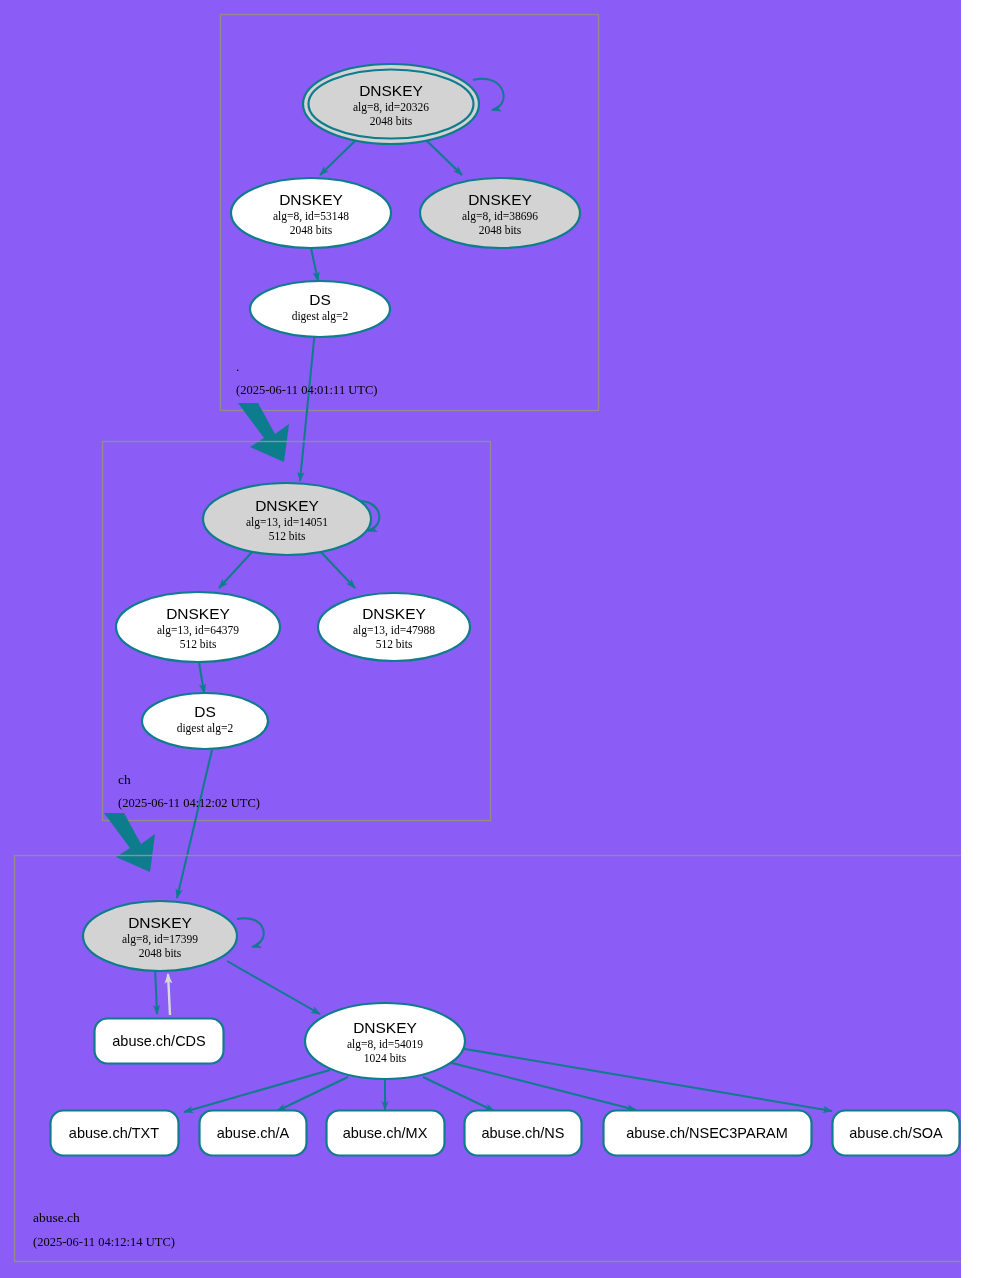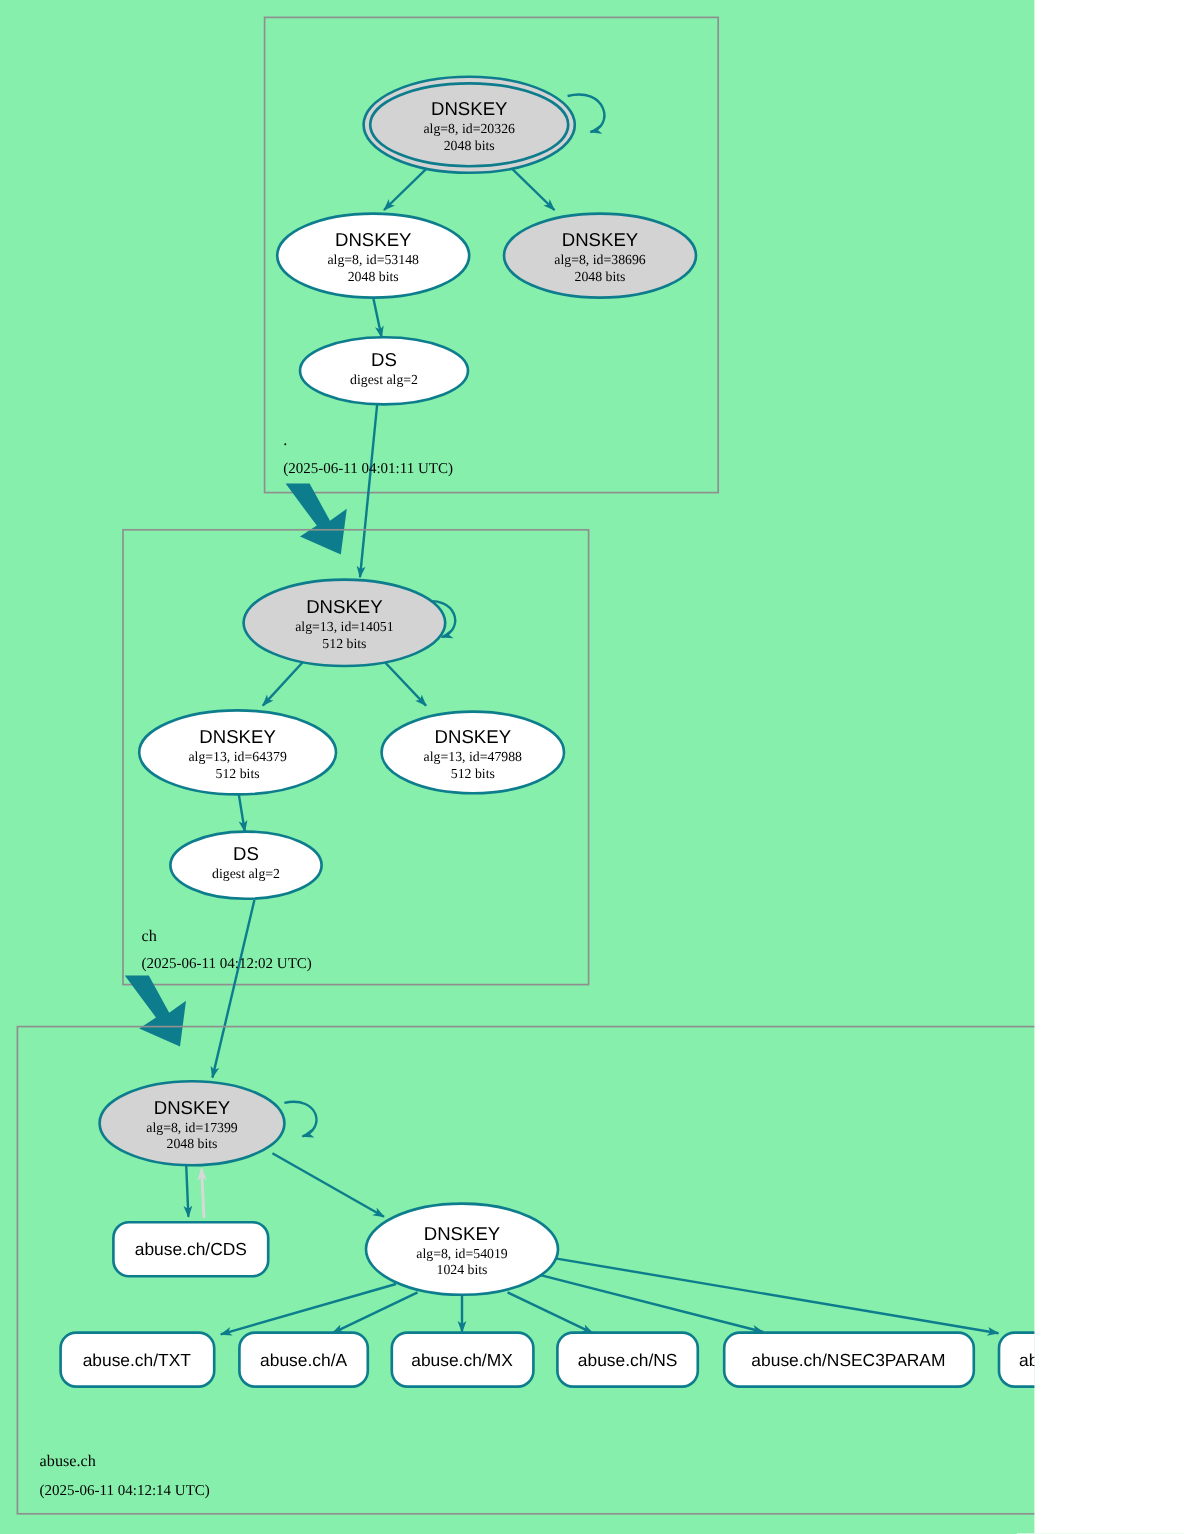--- a/index.html
+++ b/index.html
@@ -2,23 +2,23 @@
 <html><head>
 <meta charset="utf-8">
 <style>
   html, body {
     margin: 0;
     padding: 0;
     background: #ffffff;
   }
   #canvas {
     position: relative;
-    width: 862px;
+    width: 961px;
     height: 1278px;
-    background: #86efac;
+    background: #8b5cf6;
     font-family: "Liberation Sans", sans-serif;
     overflow: hidden;
   }
   svg { display: block; }
 
   .zone-box {
     fill: none;
     stroke: #8f8f8f;
     stroke-width: 1.4;
   }

